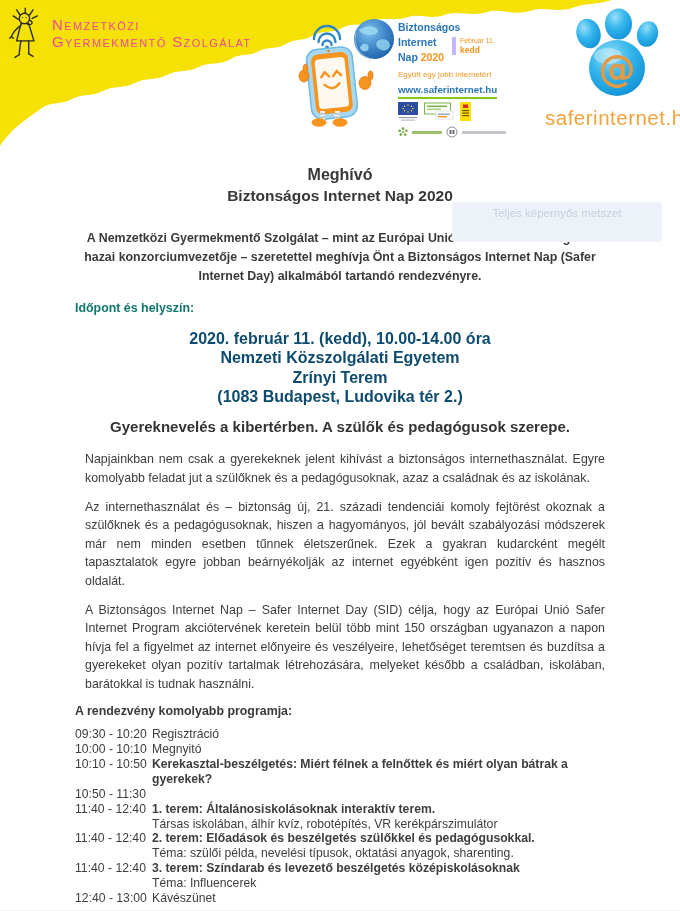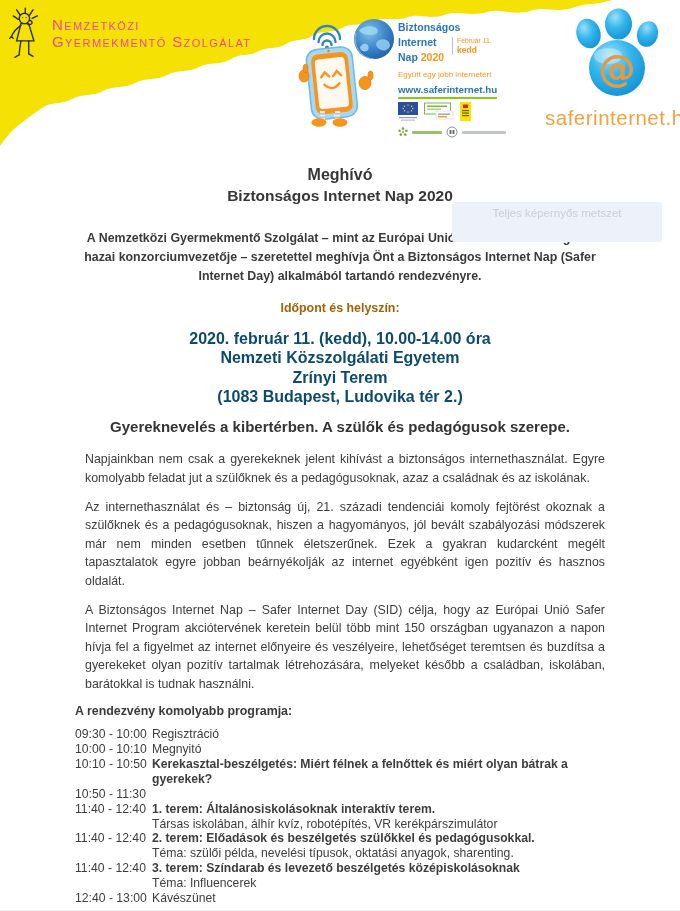--- a/index.html
+++ b/index.html
@@ -9,40 +9,40 @@
   .yellow-band{position:absolute;left:0;top:0;z-index:0;}
   .org-logo{position:absolute;left:8px;top:7px;z-index:2;}
   .org-text{position:absolute;left:52px;top:16px;z-index:2;color:#ec4899;
             font-variant:small-caps;letter-spacing:1.4px;font-size:15px;line-height:17px;font-weight:500;}
   .sid-logo{position:absolute;left:297px;top:18px;width:215px;height:114px;z-index:2;}
   .sid-mascot{position:absolute;left:0;top:0;}
   .sid-text{position:absolute;left:101px;top:2px;width:114px;}
   .sid-head{position:relative;}
   .sid-t{font-size:10.5px;font-weight:bold;color:#2A75B6;line-height:15px;}
   .sid-year{color:#F7941E;}
-  .sid-date{position:absolute;left:54px;top:17px;border-left:1px solid #c4b5fd;padding-left:4px;}
+  .sid-date{position:absolute;left:54px;top:17px;border-left:4px solid #c4b5fd;padding-left:4px;}
   .sid-d1{font-size:6.8px;color:#F7941E;line-height:8px;}
   .sid-d2{font-size:8.5px;font-weight:bold;color:#F7941E;line-height:10px;}
   .sid-tagline{margin-top:5px;font-size:8px;color:#F7941E;line-height:9px;}
   .sid-url{display:inline-block;margin-top:3px;font-size:9.8px;font-weight:bold;color:#2A75B6;
            border-bottom:2px solid #84cc16;padding-bottom:2px;}
   .badges{margin-top:3px;display:flex;gap:6px;align-items:flex-start;}
   .minirow{margin-top:4px;display:flex;gap:4px;align-items:center;}
   .bar{display:inline-block;border-radius:1px;}
   .paw-logo{position:absolute;left:545px;top:8px;width:130px;z-index:2;text-align:center;}
   .paw-label{margin-top:2px;font-size:20.5px;color:#F2A23C;letter-spacing:0.5px;}
   
   .snip{position:absolute;left:452px;top:202px;width:210px;height:40px;background:#EDF1F8;
         border-radius:3px;color:#C9CFDC;font-size:11.5px;line-height:22px;text-align:center;z-index:3;}
   
   .doc{position:absolute;left:75px;top:166px;width:530px;z-index:1;}
   .title{margin:0 0 3px 0;font-size:16px;font-weight:bold;text-align:center;color:#373737;}
   .subtitle{margin:0 0 24px 0;font-size:15.5px;font-weight:bold;text-align:center;color:#373737;}
   .intro{margin:0 0 15px 0;font-size:12.4px;font-weight:bold;text-align:center;line-height:19px;color:#3a3a3a;}
-  .when-label{margin:0 0 14px 0;font-size:12.4px;font-weight:bold;text-align:center;color:#a16207;}
+  .when-label{margin:0 0 14px 0;font-size:12.4px;font-weight:bold;color:#0f766e;}
   .event-details{margin:0 0 12px 0;text-align:center;font-weight:bold;font-size:16px;line-height:19.3px;color:#0c4a6e;}
   .section-heading{margin:4px 0 15px 0;font-size:15px;font-weight:bold;text-align:center;color:#343434;}
   .body-p{margin:0 0 11px 10px;font-size:12.4px;line-height:18.4px;text-align:justify;color:#3d3d3d;}
   .program-label{margin:5px 0 9px 0;font-size:12.4px;font-weight:bold;color:#3a3a3a;}
   .program{font-size:12.2px;line-height:14.9px;color:#3d3d3d;}
   .program-row{display:flex;}
   .program-time{flex:none;width:77px;}
   .program-desc{flex:1;}
   .program-desc.b{font-weight:bold;}
   .page-bottom-line{position:absolute;left:0;bottom:0;width:680px;height:1px;background:#f1f1f1;}
@@ -245,21 +245,21 @@
     <h3 class="section-heading">Gyereknevelés a kibertérben. A szülők és pedagógusok szerepe.</h3>
 
     <p class="body-p">Napjainkban nem csak a gyerekeknek jelent kihívást a biztonságos internethasználat. Egyre komolyabb feladat jut a szülőknek és a pedagógusoknak, azaz a családnak és az iskolának.</p>
     <p class="body-p">Az internethasználat és – biztonság új, 21. századi tendenciái komoly fejtörést okoznak a szülőknek és a pedagógusoknak, hiszen a hagyományos, jól bevált szabályozási módszerek már nem minden esetben tűnnek életszerűnek. Ezek a gyakran kudarcként megélt tapasztalatok egyre jobban beárnyékolják az internet egyébként igen pozitív és hasznos oldalát.</p>
     <p class="body-p">A Biztonságos Internet Nap – Safer Internet Day (SID) célja, hogy az Európai Unió Safer Internet Program akciótervének keretein belül több mint 150 országban ugyanazon a napon hívja fel a figyelmet az internet előnyeire és veszélyeire, lehetőséget teremtsen és buzdítsa a gyerekeket olyan pozitív tartalmak létrehozására, melyeket később a családban, iskolában, barátokkal is tudnak használni.</p>
 
     <p class="program-label">A rendezvény komolyabb programja:</p>
 
     <div class="program">
       <div class="program-row">
-          <span class="program-time">09:30 - 10:00</span>
+          <span class="program-time">09:30 - 10:20</span>
           <span class="program-desc">Regisztráció</span>
         </div>
       <div class="program-row">
           <span class="program-time">10:00 - 10:10</span>
           <span class="program-desc">Megnyitó</span>
         </div>
       <div class="program-row">
           <span class="program-time">10:10 - 10:50</span>
           <span class="program-desc b">Kerekasztal-beszélgetés: Miért félnek a felnőttek és miért olyan bátrak a gyerekek?</span>
         </div>

